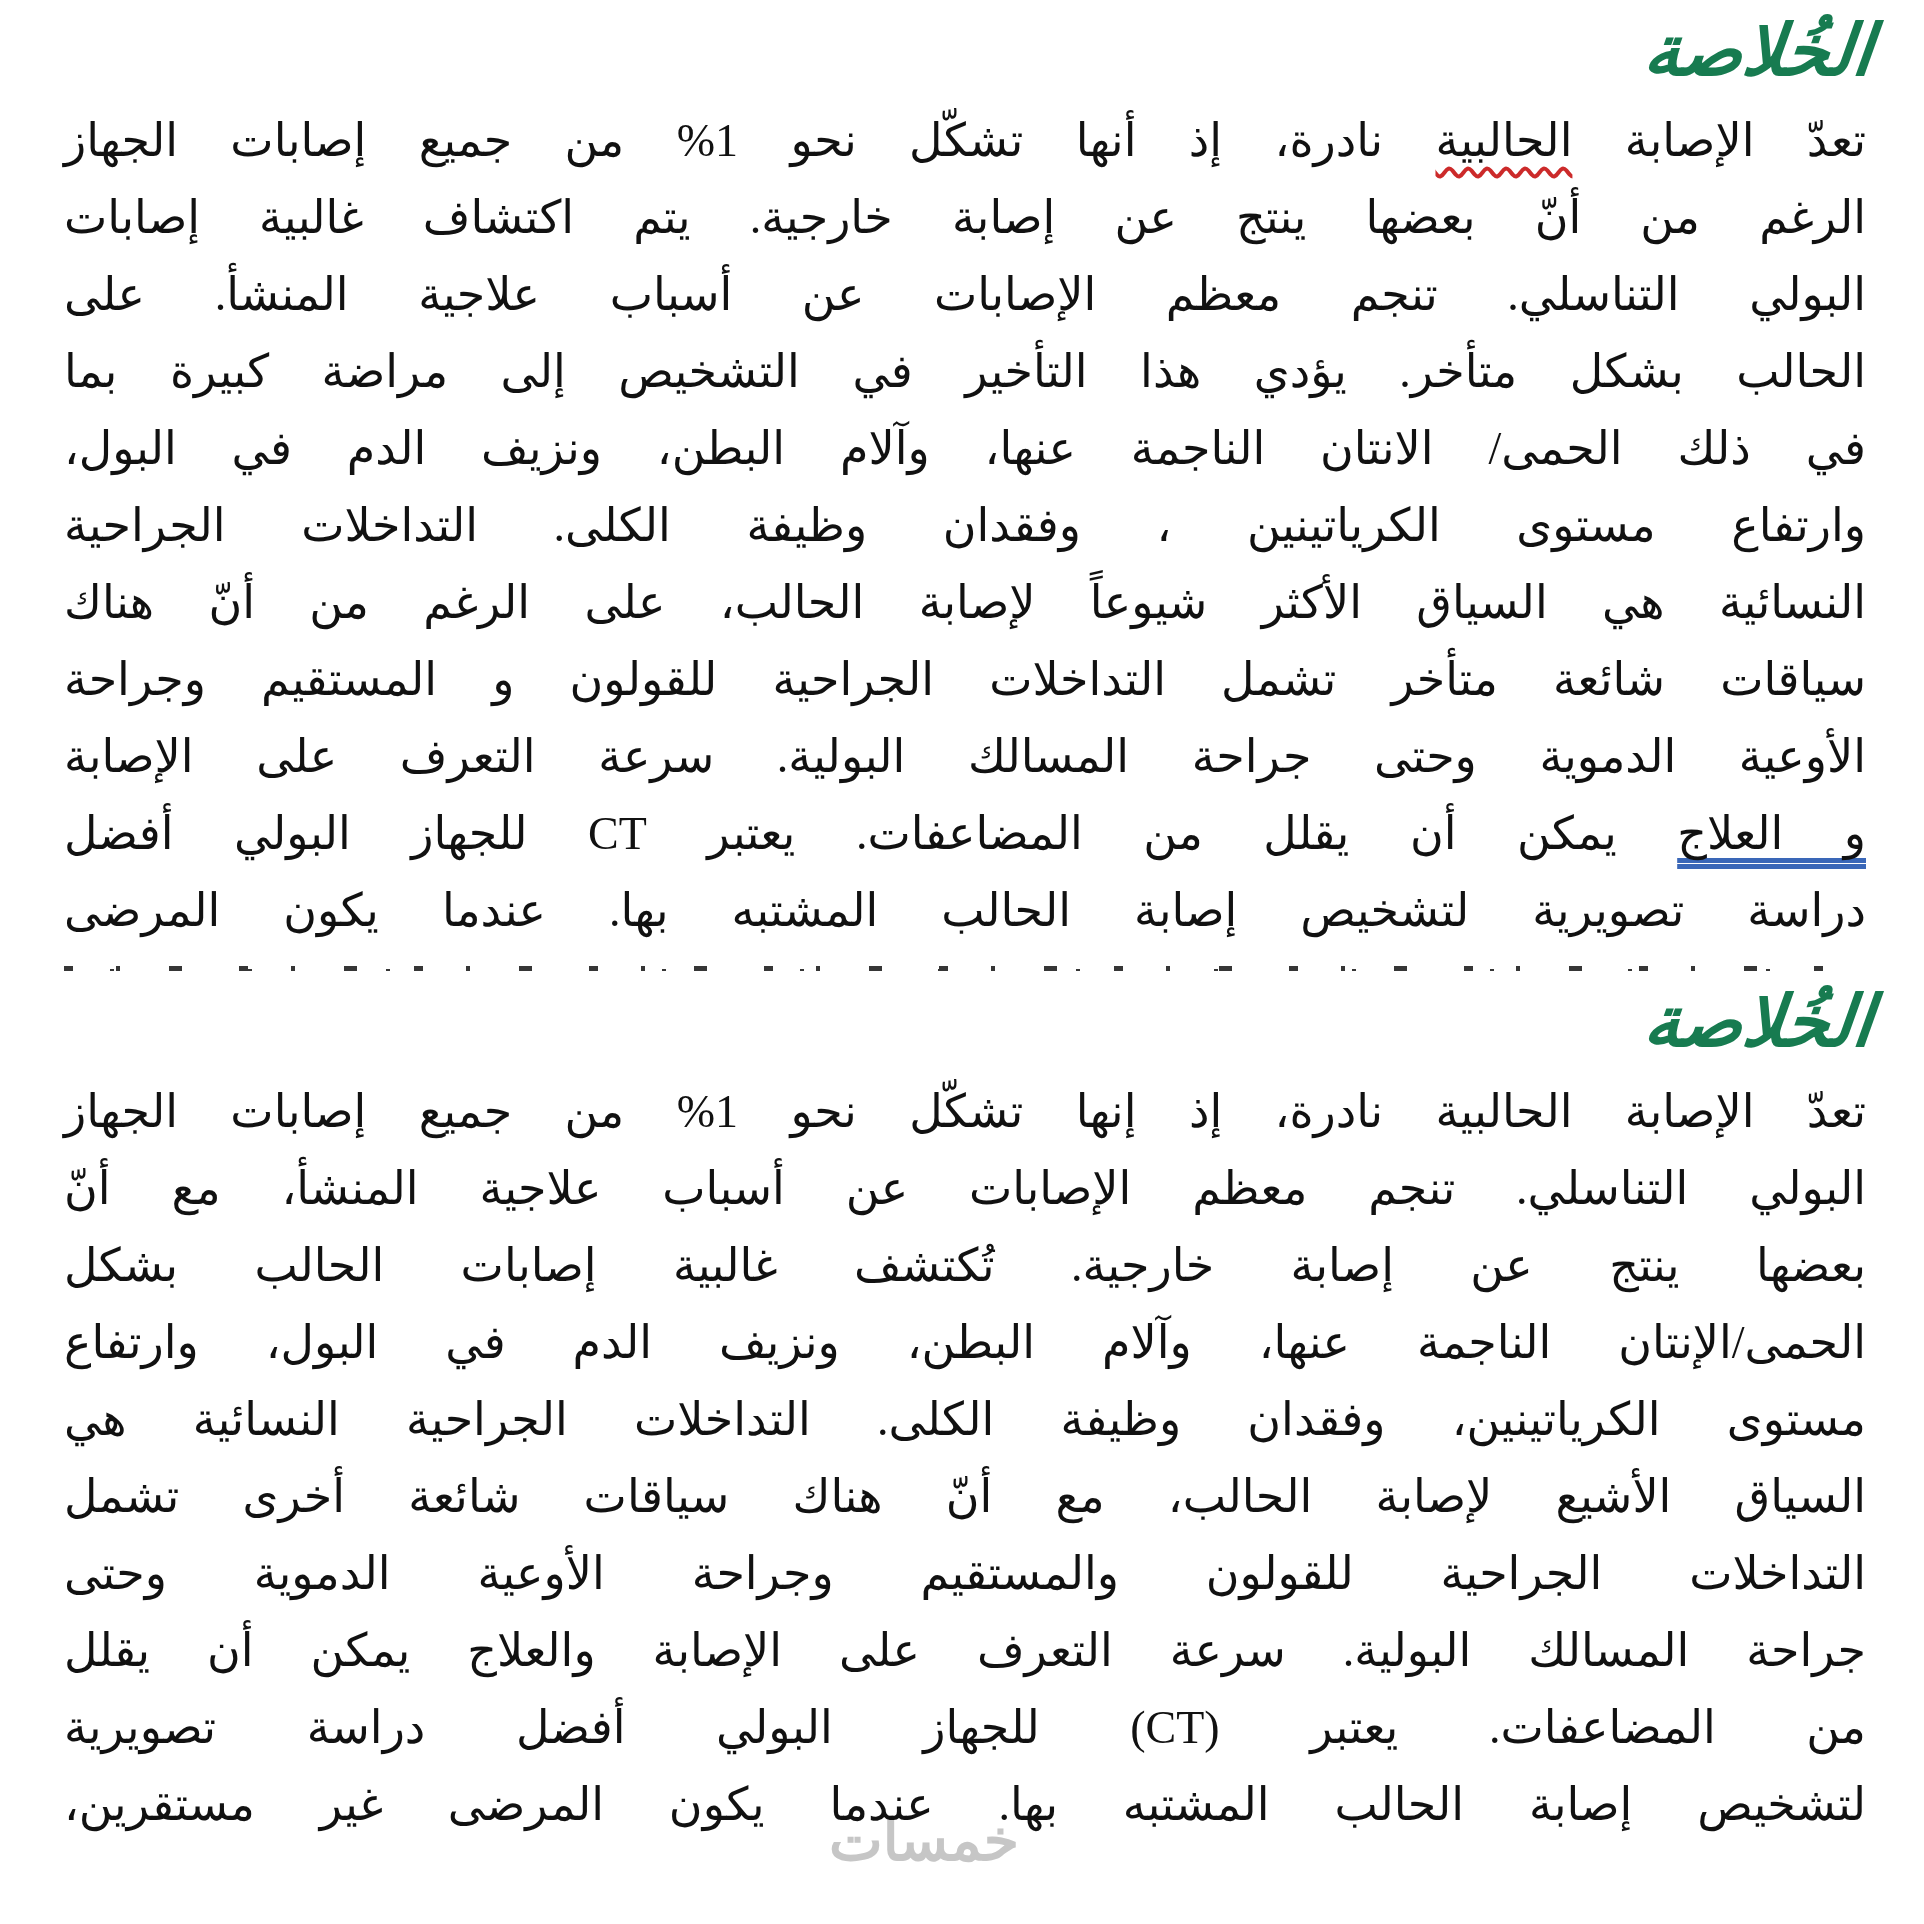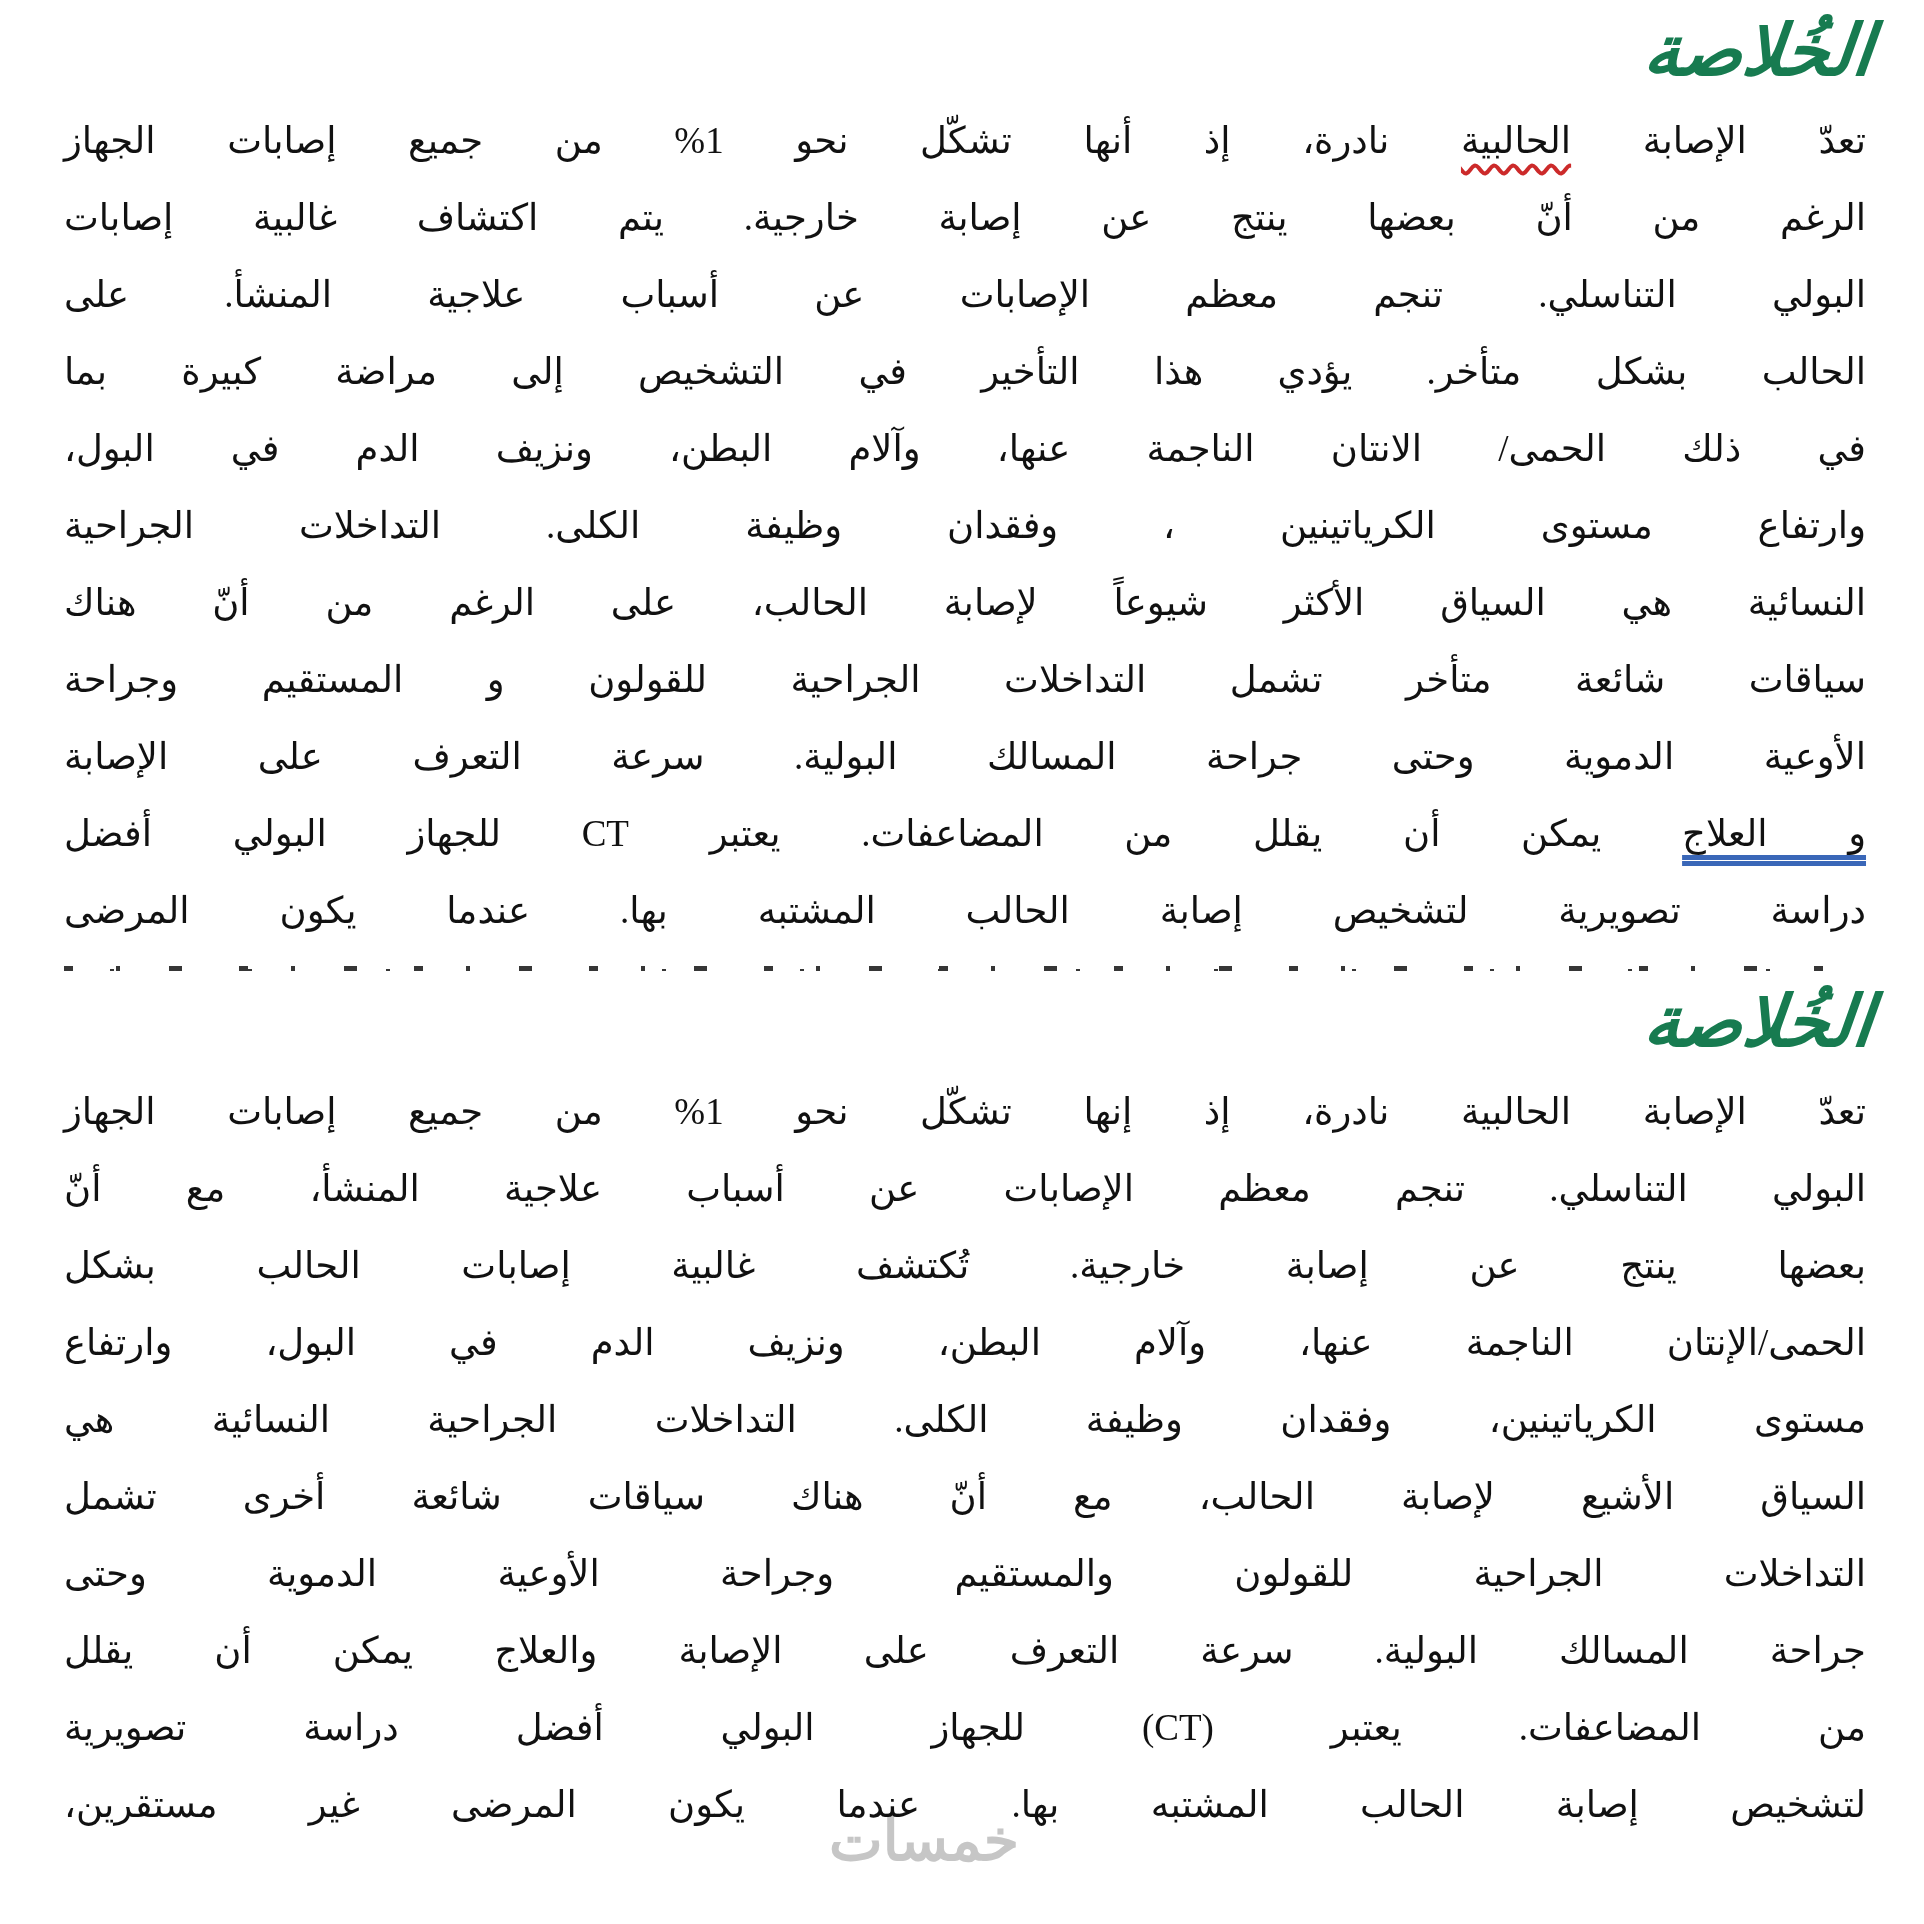--- a/index.html
+++ b/index.html
@@ -52,21 +52,21 @@
     transform-origin: right bottom;
   }
 
   .para {
     margin-top: 9px;
     padding: 0 59px 0 64px;
     direction: rtl;
     overflow: hidden;
   }
   .line {
-    font-size: 37px;
+    font-size: 46px;
     line-height: 77px;
     white-space: normal;
     text-align: justify;
     text-align-last: justify;
     text-justify: inter-word;
     direction: rtl;
   }
 
   
   .spell-error {

